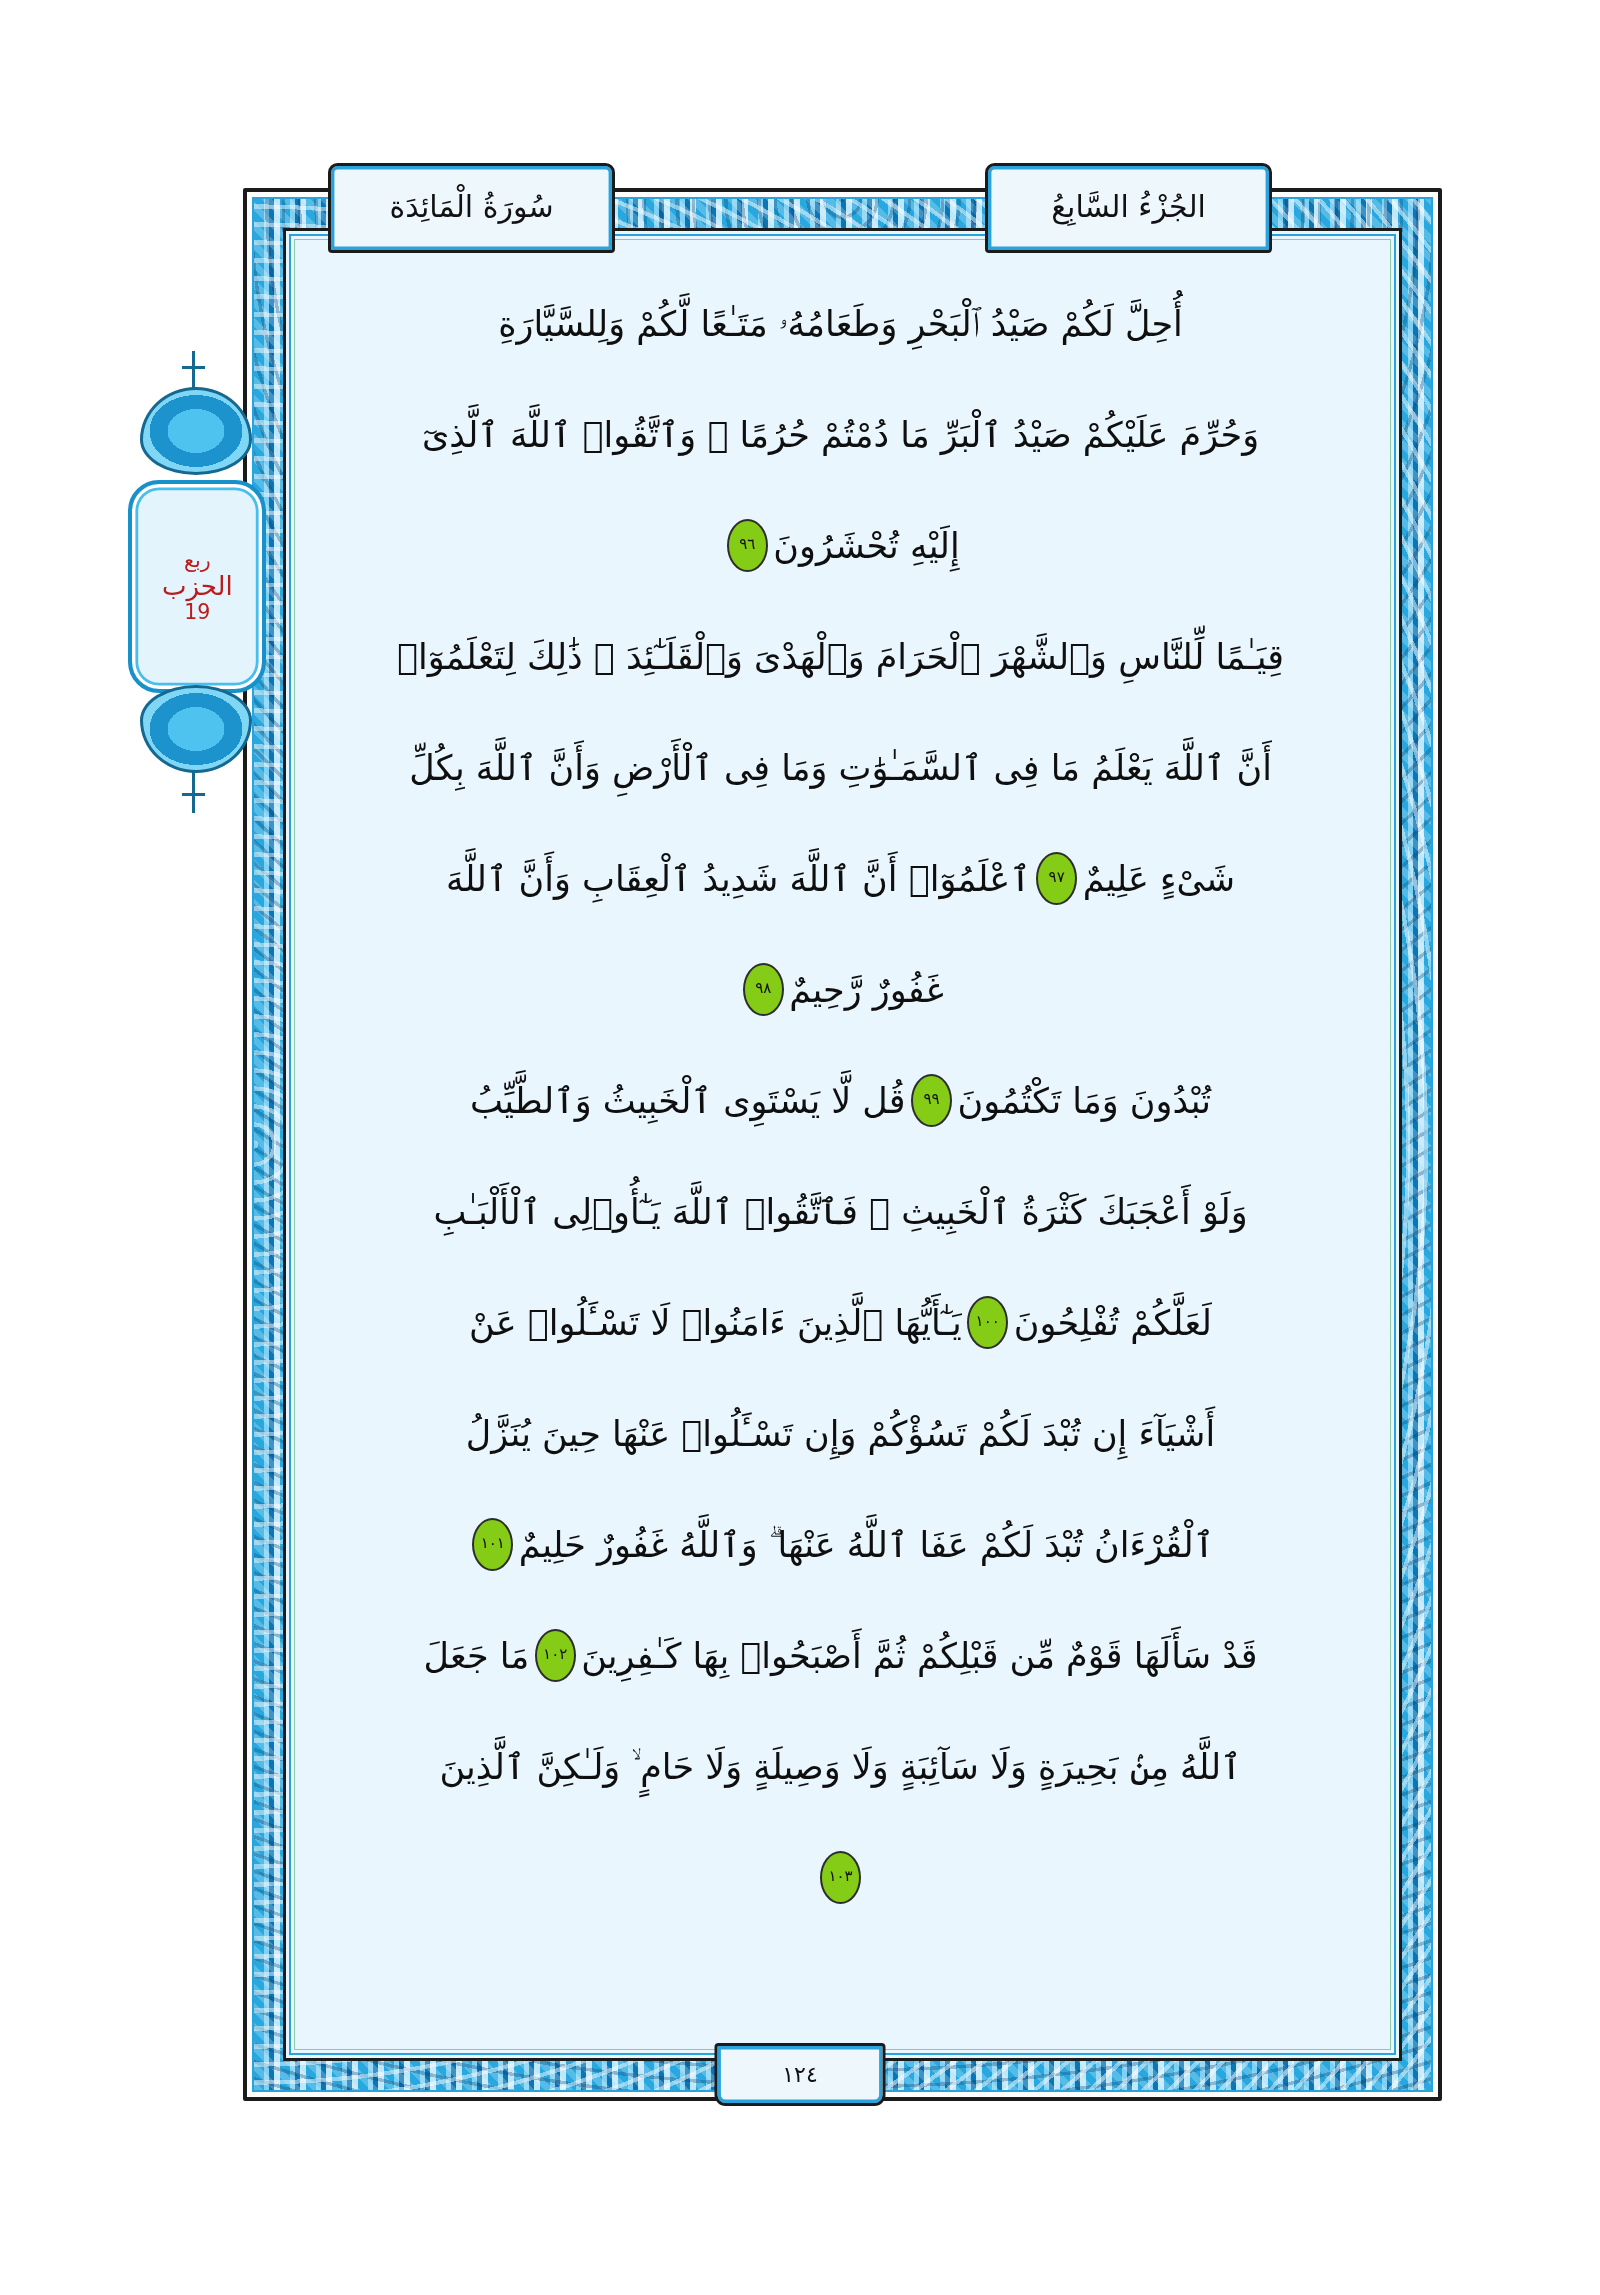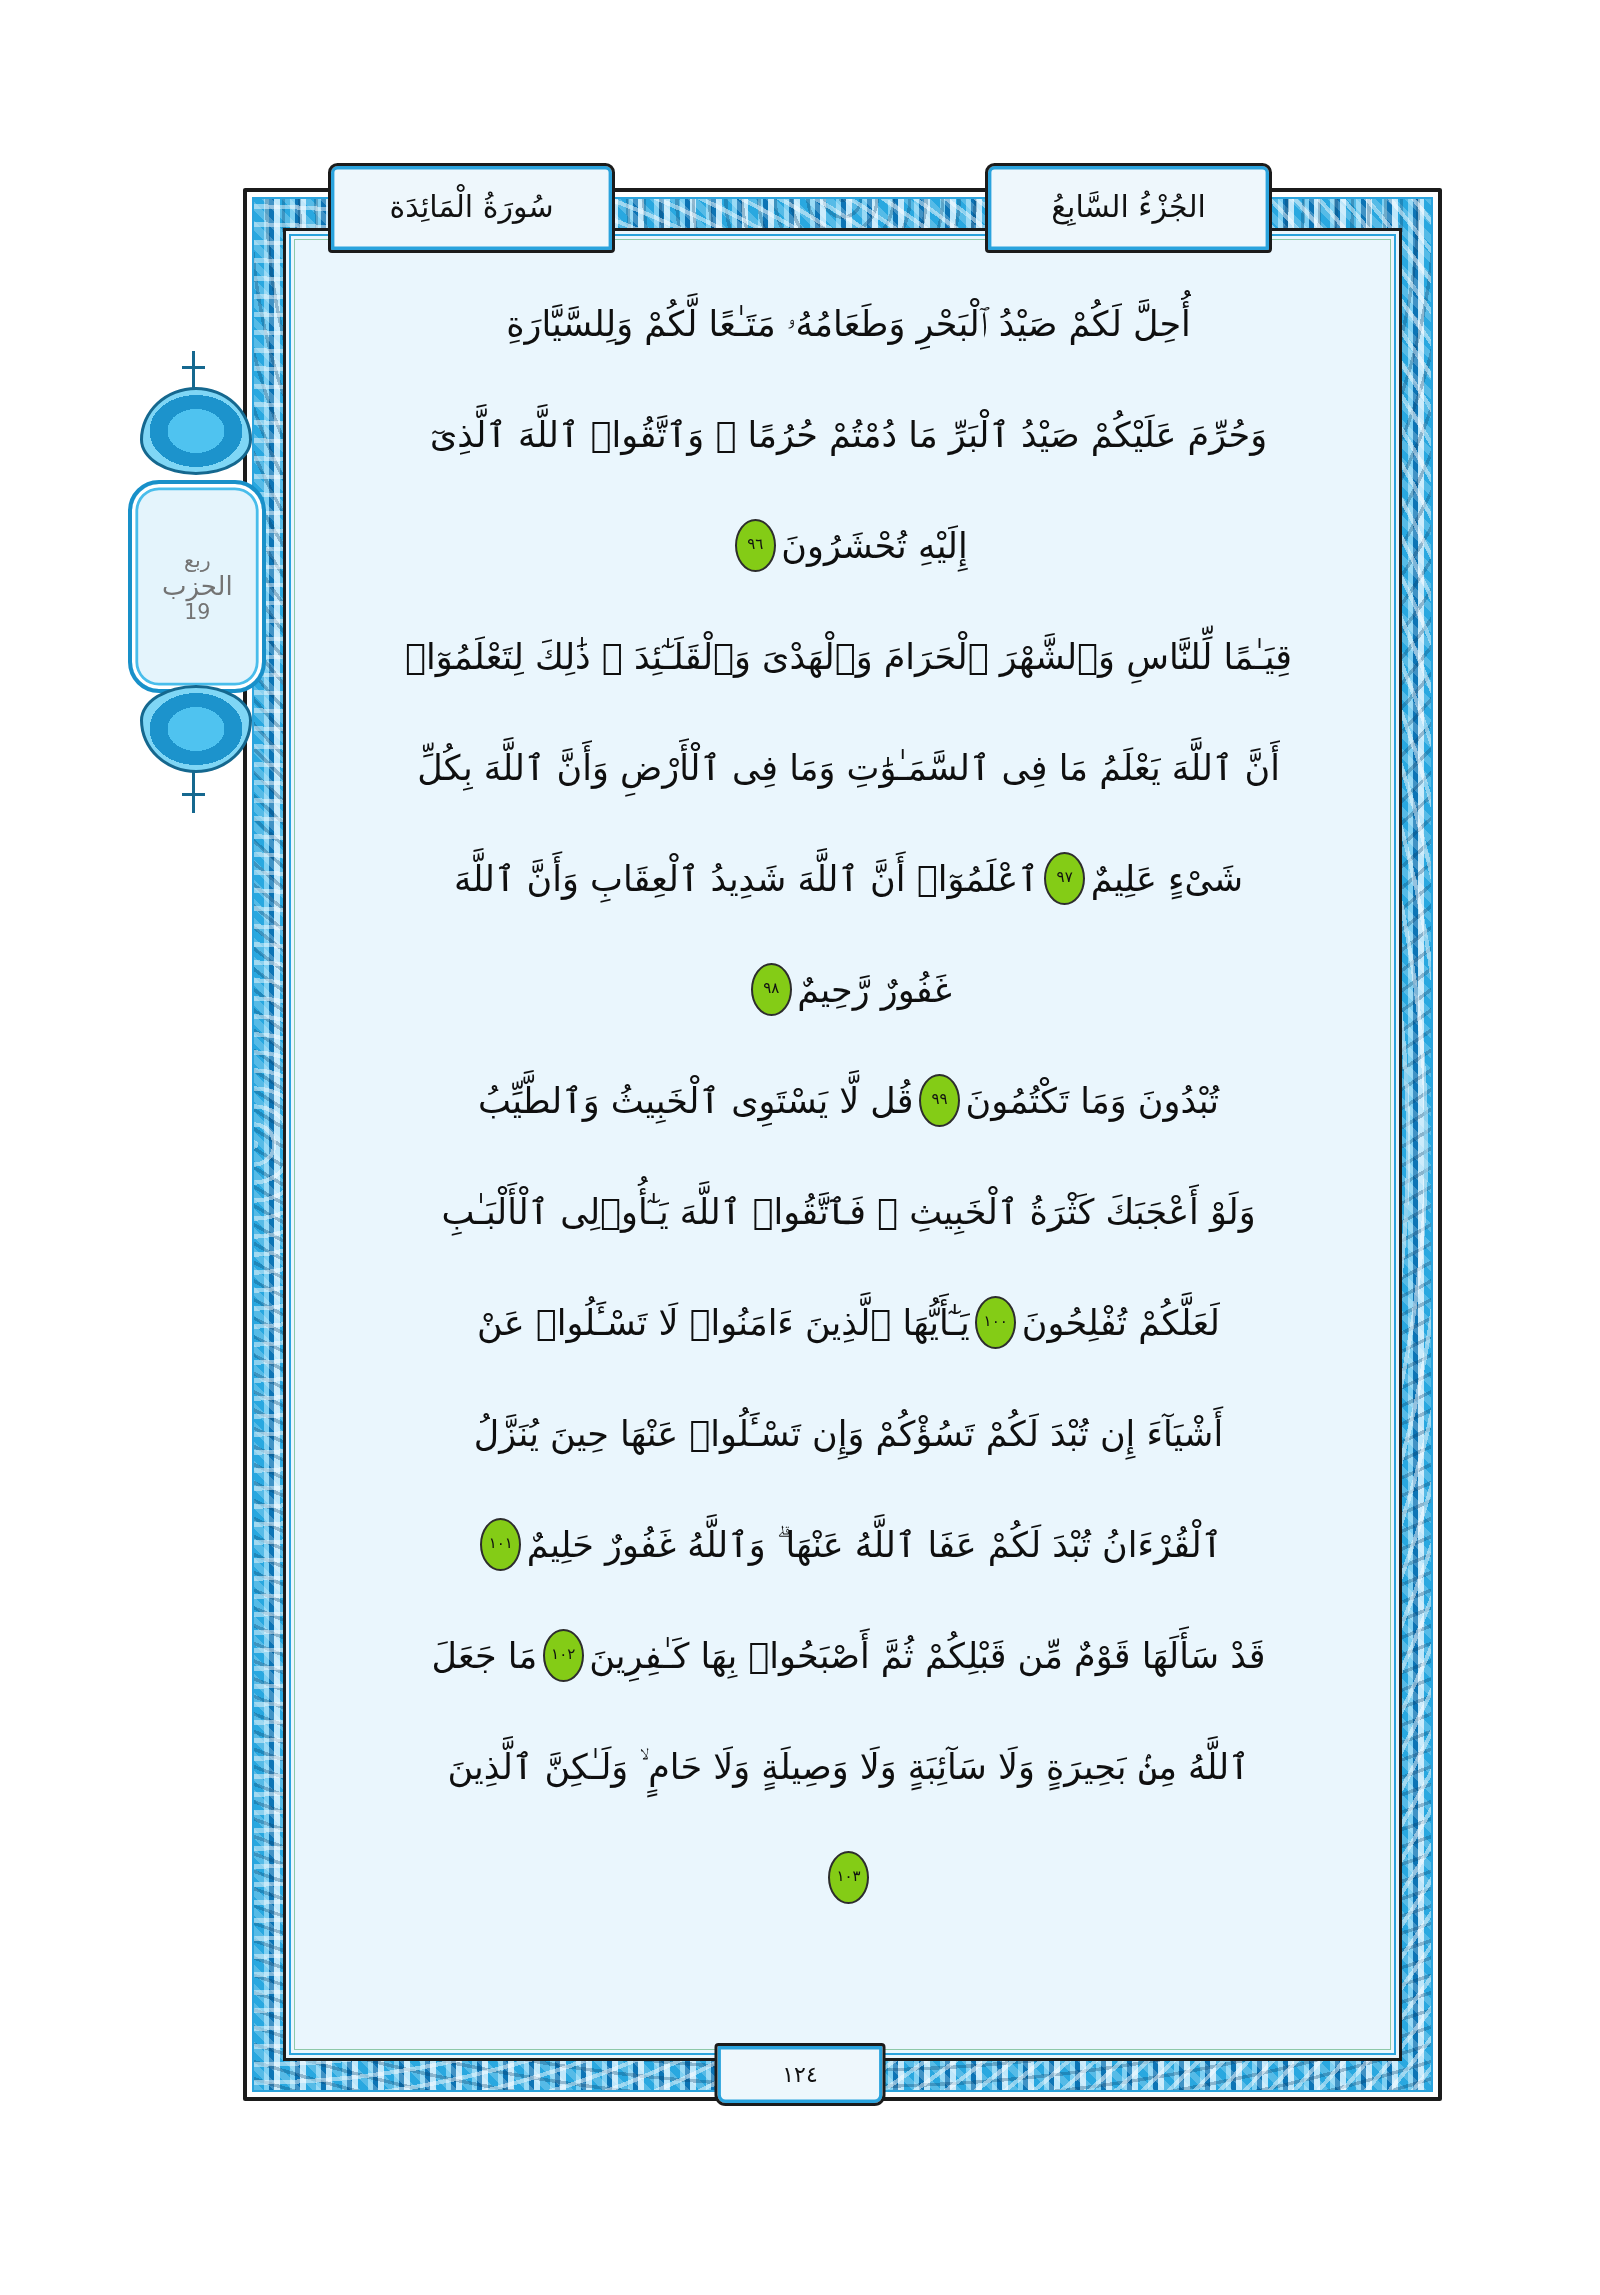--- a/index.html
+++ b/index.html
@@ -129,21 +129,21 @@
     border-radius: 31px;
     box-shadow: inset 0 0 0 3.4px #ffffff, inset 0 0 0 6.2px #49bdeb;
     display: flex;
     flex-direction: column;
     align-items: center;
     justify-content: center;
     gap: 1.4px;
   }
   .medallion-body span {
     font-size: 20.5px;
-    color: #737373;
+    color: #b91c1c;
     direction: rtl;
     line-height: 1.05;
   }
   .medallion-body .hz-word { font-size: 26px; letter-spacing: 1.4px; }
   .medallion-body .hz-num  { font-size: 20.5px; }
   .medallion-cap {
     position: absolute;
     left: 24px;
     width: 106px;
     height: 82px;
@@ -169,21 +169,21 @@
     width: 23px;
     height: 3.4px;
     background: #15688f;
   }
   .medallion-tip.top    { top: 20.5px; }
   .medallion-tip.bottom { top: 448px; }
 
   
   .text-area {
     position: absolute;
-    left: 302px;
+    left: 294px;
     top: 246px;
     width: 1093px;
     height: 1749px;
     display: flex;
     flex-direction: column;
     justify-content: flex-start;
     padding-top: 23px;
     box-sizing: border-box;
     z-index: 8;
   }

